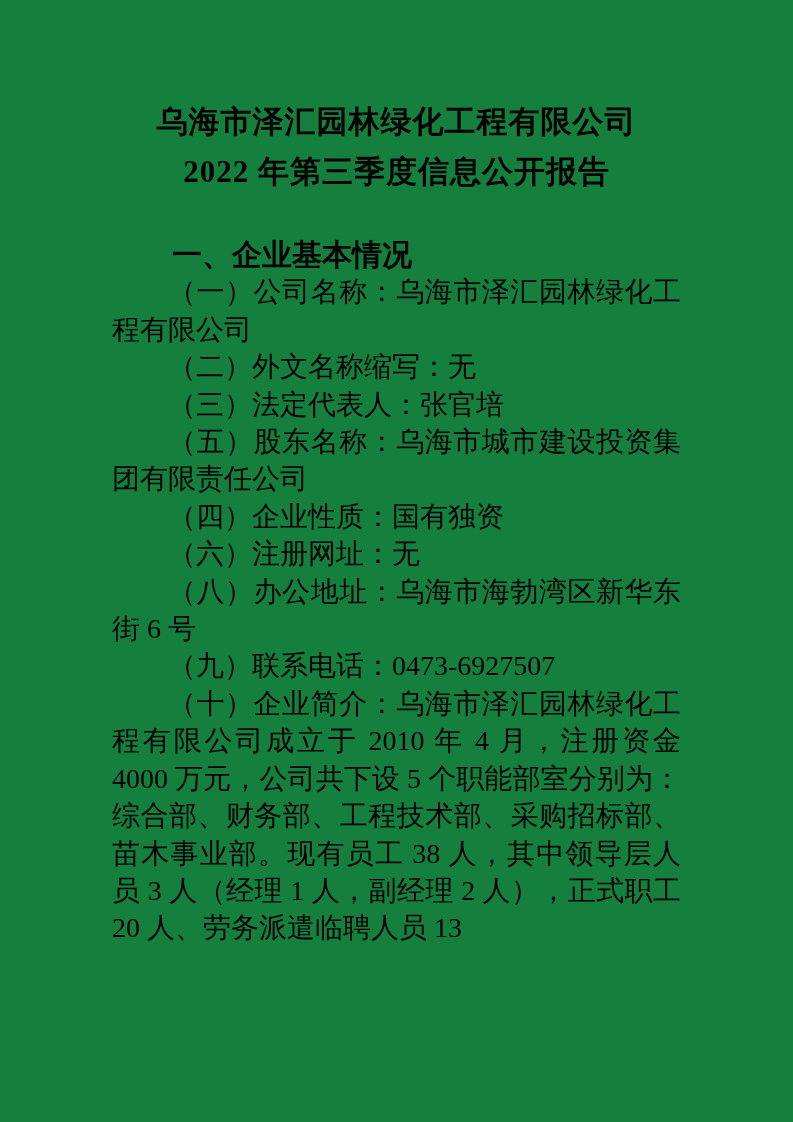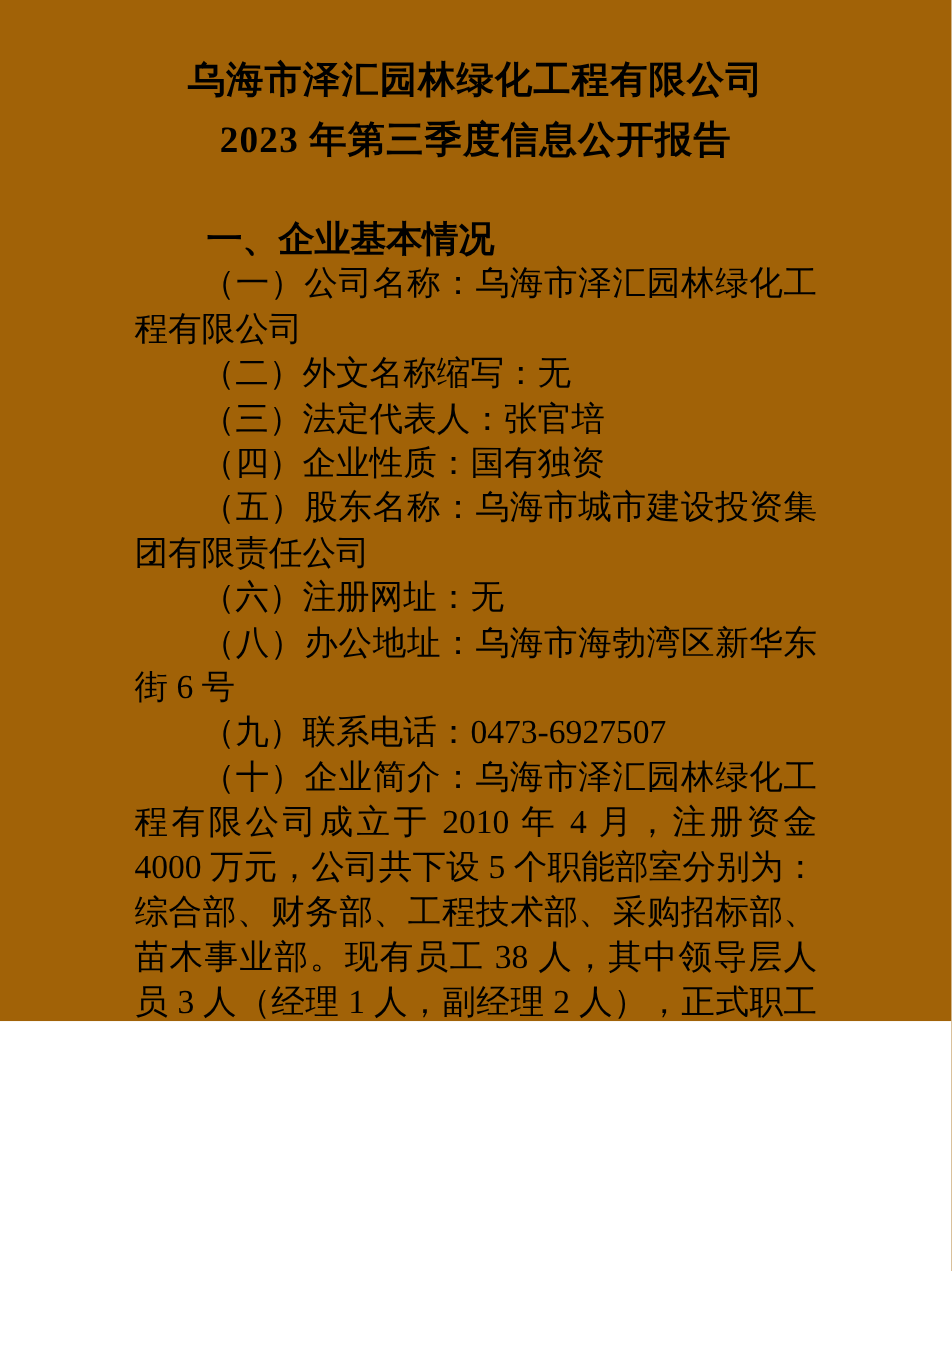--- a/index.html
+++ b/index.html
@@ -3,26 +3,26 @@
 <meta charset="utf-8">
 <style>
   html, body {
     margin: 0;
     padding: 0;
     background: #ffffff;
   }
   .page {
     position: relative;
     width: 793px;
-    height: 851px;
+    height: 1122px;
     margin: 0 auto;
-    background: #a16207;
+    background: #15803d;
     color: #000000;
     box-sizing: border-box;
-    padding: 42px 112px 0 112px;
+    padding: 97px 112px 0 112px;
     overflow: hidden;
     font-family: "Liberation Serif", serif;
   }
   .title-block {
     margin-bottom: 39px;
   }
   .doc-title {
     font-size: 31px;
     line-height: 50px;
     font-weight: bold;
@@ -48,28 +48,28 @@
     font-family: "Liberation Serif", serif;
   }
 </style>
 </head>
 <body>
 
 <div class="page">
 
   <div class="title-block">
     <div class="doc-title">乌海市泽汇园林绿化工程有限公司</div>
-    <div class="doc-title">2023 年第三季度信息公开报告</div>
+    <div class="doc-title">2022 年第三季度信息公开报告</div>
   </div>
 
   <h2 class="section-heading">一、企业基本情况</h2>
 
   <p class="para">（一）公司名称：乌海市泽汇园林绿化工程有限公司</p>
   <p class="para">（二）外文名称缩写：无</p>
   <p class="para">（三）法定代表人：张官培</p>
+  <p class="para">（五）股东名称：乌海市城市建设投资集团有限责任公司</p>
   <p class="para">（四）企业性质：国有独资</p>
-  <p class="para">（五）股东名称：乌海市城市建设投资集团有限责任公司</p>
   <p class="para">（六）注册网址：无</p>
   <p class="para">（八）办公地址：乌海市海勃湾区新华东街 6 号</p>
   <p class="para">（九）联系电话：0473-6927507</p>
   <p class="para">（十）企业简介：乌海市泽汇园林绿化工程有限公司成立于 2010 年 4 月，注册资金 4000 万元，公司共下设 5 个职能部室分别为：综合部、财务部、工程技术部、采购招标部、苗木事业部。现有员工 38 人，其中领导层人员 3 人（经理 1 人，副经理 2 人），正式职工 20 人、劳务派遣临聘人员 13</p>
 
 </div>
 
 </body></html>

